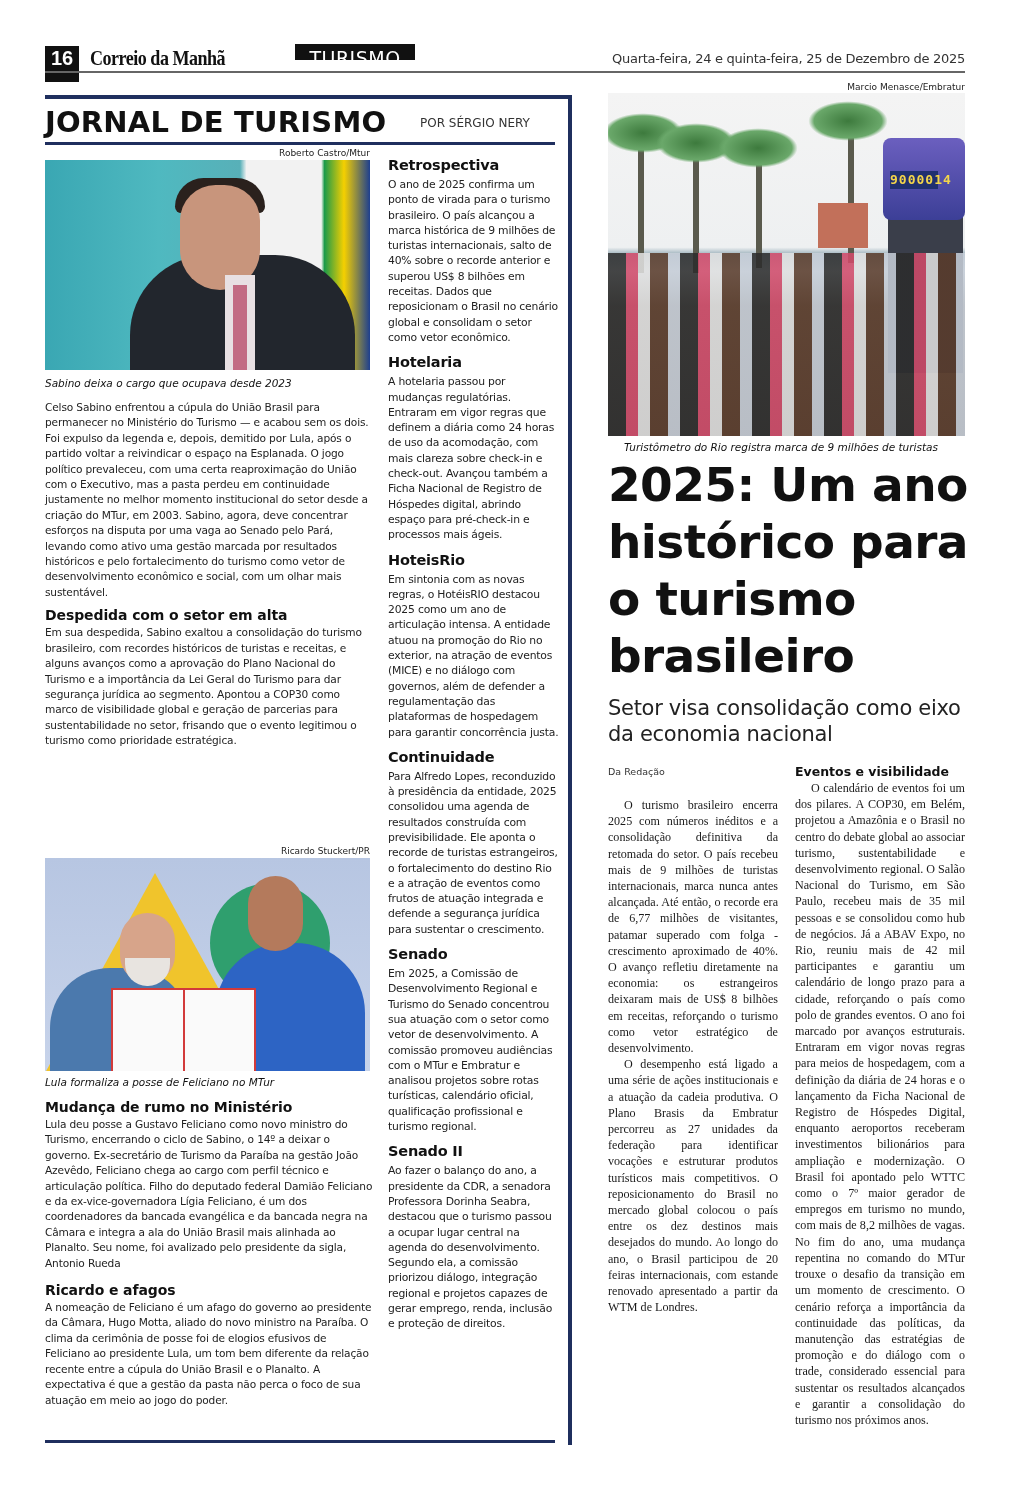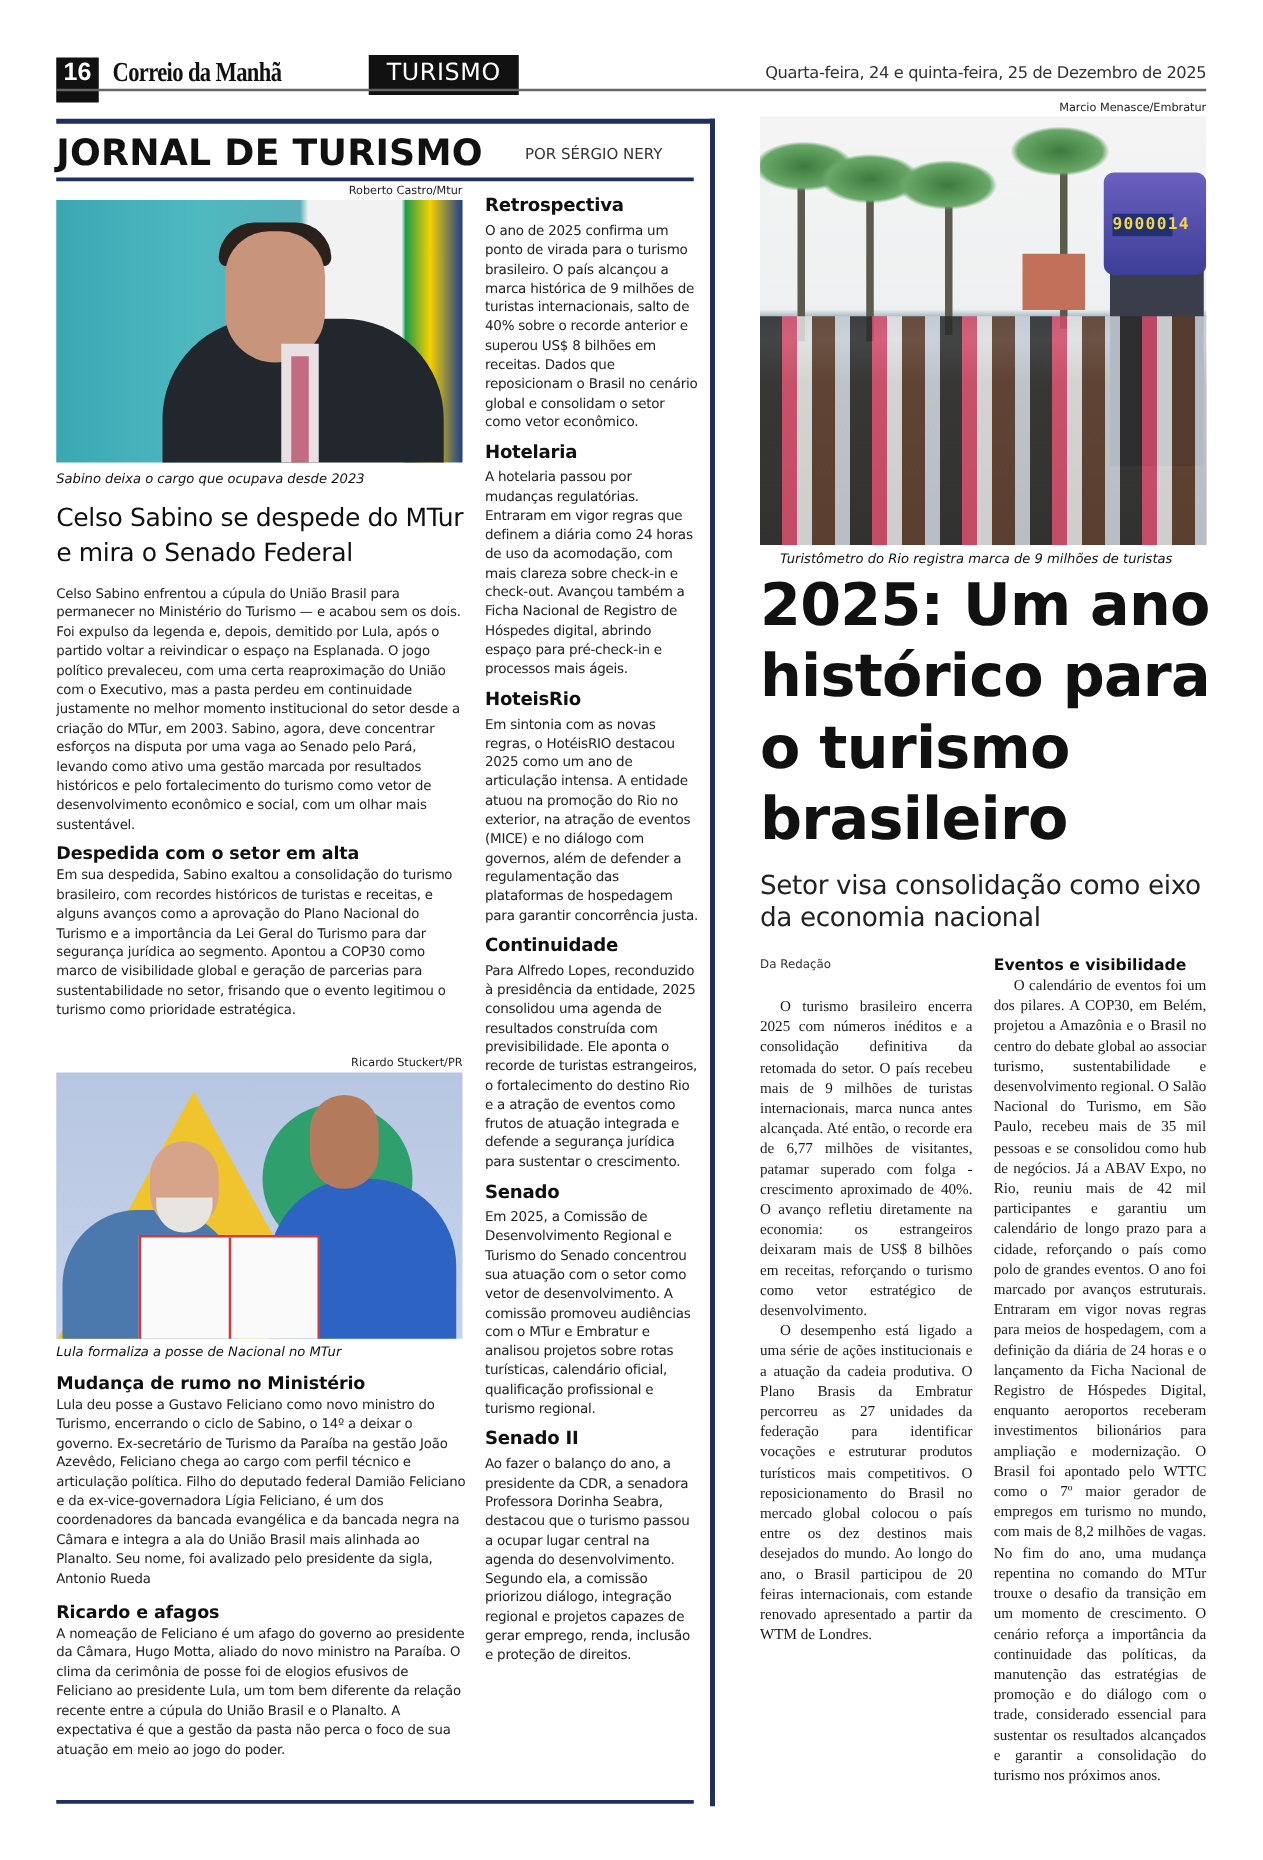--- a/index.html
+++ b/index.html
@@ -4,21 +4,21 @@
 <style>
   * { box-sizing: border-box; margin: 0; padding: 0; }
   html, body { width: 1010px; height: 1488px; background: #ffffff; overflow: hidden; }
   body { position: relative; font-family: "DejaVu Sans", sans-serif; color: #1a1a1a; }
   .abs { position: absolute; }
 
   
   .pagenum { left: 45px; top: 46px; width: 34px; height: 36px; background: #111; color: #fff;
     font: 700 20px/24px "Liberation Sans", sans-serif; text-align: center; }
   .masthead { left: 90px; top: 44px; font: 700 22px/28px "Liberation Serif", serif; letter-spacing: -0.6px; transform: scaleX(0.82); transform-origin: left; color:#111; }
-  .section-tag { left: 295px; top: 44px; width: 120px; height: 32px; background: #111; color: #fff;
+  .section-tag { left: 295px; top: 44px; width: 120px; height: 16px; background: #111; color: #fff;
     font: 400 19px/28px "DejaVu Sans", sans-serif; text-align: center; letter-spacing: 0.5px; }
   .date { right: 45px; top: 50px; font: 400 13px/18px "DejaVu Sans", sans-serif; color: #333; letter-spacing: -0.3px; }
   .header-rule { left: 45px; top: 71px; width: 920px; height: 1.5px; background: #666; }
 
   
   .frame-top { left: 45px; top: 95px; width: 527px; height: 4px; background: #1f2f5e; }
   .frame-right { left: 568px; top: 95px; width: 4px; height: 1350px; background: #1f2f5e; }
   .frame-bottom { left: 45px; top: 1440px; width: 510px; height: 3px; background: #1f2f5e; }
   .jornal-title { left: 45px; top: 104px; font: 700 29px/36px "DejaVu Sans", sans-serif; letter-spacing: 0.2px; color:#111; }
   .byline { left: 420px; top: 115px; font: 400 12px/16px "DejaVu Sans", sans-serif; color: #333; }
@@ -96,38 +96,37 @@
 <div class="abs photo photo1">
   <div class="suit"></div>
     <div class="hair"></div>
     <div class="head"></div>
     <div class="shirt"></div>
     <div class="tie"></div>
 </div>
 <div class="abs caption" style="left:45px; top:376px; width:325px;">Sabino deixa o cargo que ocupava desde 2023</div>
 
 <div class="abs col" style="left:45px; top:400px; width:328px;">
-  <h2 class="h-main" style="margin-bottom:12px; font-weight:400;">Celso Sabino se despede do MTur e mira o Senado Federal</h2>
   <p style="margin-bottom:6px;">Celso Sabino enfrentou a cúpula do União Brasil para permanecer no Ministério do Turismo — e acabou sem os dois. Foi expulso da legenda e, depois, demitido por Lula, após o partido voltar a reivindicar o espaço na Esplanada. O jogo político prevaleceu, com uma certa reaproximação do União com o Executivo, mas a pasta perdeu em continuidade justamente no melhor momento institucional do setor desde a criação do MTur, em 2003. Sabino, agora, deve concentrar esforços na disputa por uma vaga ao Senado pelo Pará, levando como ativo uma gestão marcada por resultados históricos e pelo fortalecimento do turismo como vetor de desenvolvimento econômico e social, com um olhar mais sustentável.</p>
   <h3 class="h-sub">Despedida com o setor em alta</h3>
   <p>Em sua despedida, Sabino exaltou a consolidação do turismo brasileiro, com recordes históricos de turistas e receitas, e alguns avanços como a aprovação do Plano Nacional do Turismo e a importância da Lei Geral do Turismo para dar segurança jurídica ao segmento. Apontou a COP30 como marco de visibilidade global e geração de parcerias para sustentabilidade no setor, frisando que o evento legitimou o turismo como prioridade estratégica.</p>
 </div>
 
 <div class="abs credit" style="left:45px; top:845px; width:325px;">Ricardo Stuckert/PR</div>
 <div class="abs photo photo2">
   <div class="tri"></div>
     <div class="circ"></div>
   <div class="man1"></div>
     <div class="head1"></div>
     <div class="beard1"></div>
   <div class="man2"></div>
     <div class="head2"></div>
   <div class="doc"></div>
 </div>
-<div class="abs caption" style="left:45px; top:1075px; width:325px;">Lula formaliza a posse de Nacional no MTur</div>
+<div class="abs caption" style="left:45px; top:1075px; width:325px;">Lula formaliza a posse de Feliciano no MTur</div>
 
 <div class="abs col" style="left:45px; top:1098px; width:328px;">
   <h3 class="h-sub">Mudança de rumo no Ministério</h3>
   <p style="margin-bottom:10px;">Lula deu posse a Gustavo Feliciano como novo ministro do Turismo, encerrando o ciclo de Sabino, o 14º a deixar o governo. Ex-secretário de Turismo da Paraíba na gestão João Azevêdo, Feliciano chega ao cargo com perfil técnico e articulação política. Filho do deputado federal Damião Feliciano e da ex-vice-governadora Lígia Feliciano, é um dos coordenadores da bancada evangélica e da bancada negra na Câmara e integra a ala do União Brasil mais alinhada ao Planalto. Seu nome, foi avalizado pelo presidente da sigla, Antonio Rueda</p>
   <h3 class="h-sub">Ricardo e afagos</h3>
   <p>A nomeação de Feliciano é um afago do governo ao presidente da Câmara, Hugo Motta, aliado do novo ministro na Paraíba. O clima da cerimônia de posse foi de elogios efusivos de Feliciano ao presidente Lula, um tom bem diferente da relação recente entre a cúpula do União Brasil e o Planalto. A expectativa é que a gestão da pasta não perca o foco de sua atuação em meio ao jogo do poder.</p>
 </div>
 
 <div class="abs sidecol" style="left:388px; top:156px; width:172px;">
   <section>

